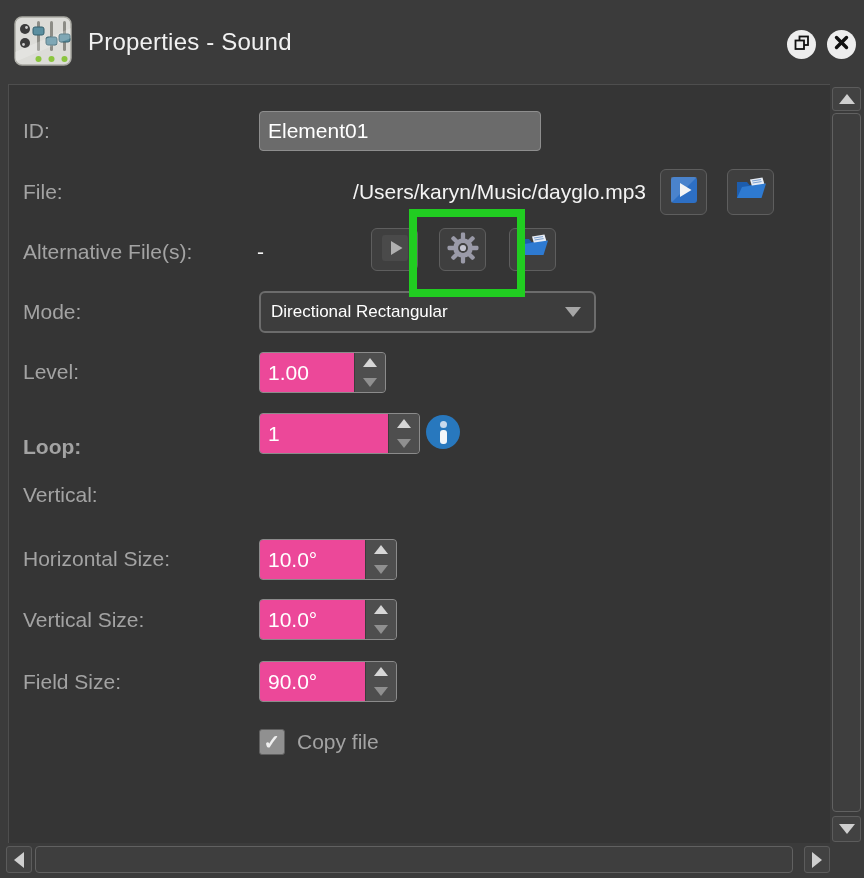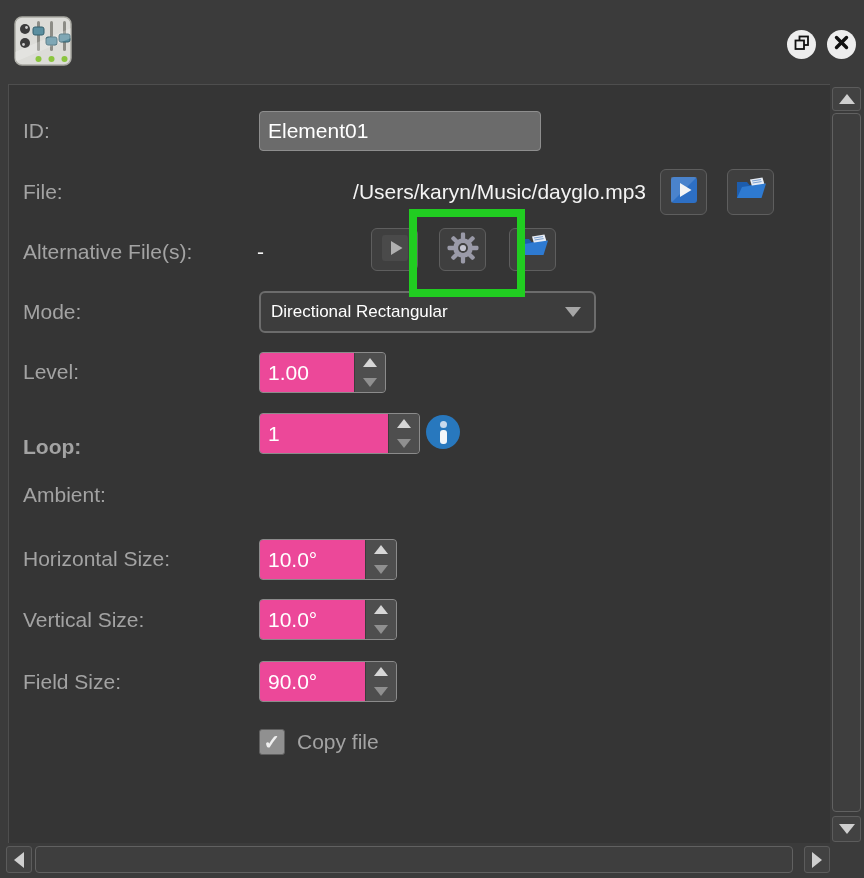--- a/index.html
+++ b/index.html
@@ -135,20 +135,21 @@
       <rect x="49" y="5" width="3" height="30" rx="1.5" fill="#8c8c86"></rect>
       <rect x="19" y="11" width="11" height="8" rx="2" fill="#5b8fa0" stroke="#35606e"></rect>
       <rect x="32" y="21" width="11" height="8" rx="2" fill="#5b8fa0" stroke="#35606e"></rect>
       <rect x="45" y="18" width="11" height="8" rx="2" fill="#5b8fa0" stroke="#35606e"></rect>
       <circle cx="24.5" cy="43" r="3" fill="#8bc53f"></circle>
       <circle cx="37.5" cy="43" r="3" fill="#8bc53f"></circle>
       <circle cx="50.5" cy="43" r="3" fill="#8bc53f"></circle>
       <polygon points="1,36 57,12 57,22 1,46" fill="rgba(255,255,255,0.22)"></polygon>
     </svg>
   </span>
+  <div class="win-title">Properties - Sound</div>
 
   <div class="winbtn winbtn-float">
     <span>
       <svg width="17" height="17" viewBox="0 0 17 17">
         <rect x="6.5" y="2.5" width="8.5" height="8.5" fill="none" stroke="#111" stroke-width="1.8"></rect>
         <rect x="2.5" y="6.5" width="8.5" height="8.5" fill="#ededed" stroke="#111" stroke-width="1.8"></rect>
       </svg>
     </span>
   </div>
   <div class="winbtn winbtn-close">
@@ -261,21 +262,21 @@
       <div class="spin-btn">
           <span class="tri-down-s"></span>
         </div>
     </div>
   </div>
   <div class="info-icon">
     <span class="info-dot"></span>
     <span class="info-stem"></span>
   </div>
 
-  <div class="lbl" style="top:396px;">Ambient:</div>
+  <div class="lbl" style="top:396px;">Vertical:</div>
 
   <div class="lbl" style="top:460px;">Horizontal Size:</div>
   <div class="spin" style="top:454px;">
     <input style="width: 97px;" value="10.0°">
     <div class="spin-btns">
       <div class="spin-btn">
           <span class="tri-up-s"></span>
         </div>
       <div class="spin-btn">
           <span class="tri-down-s"></span>

